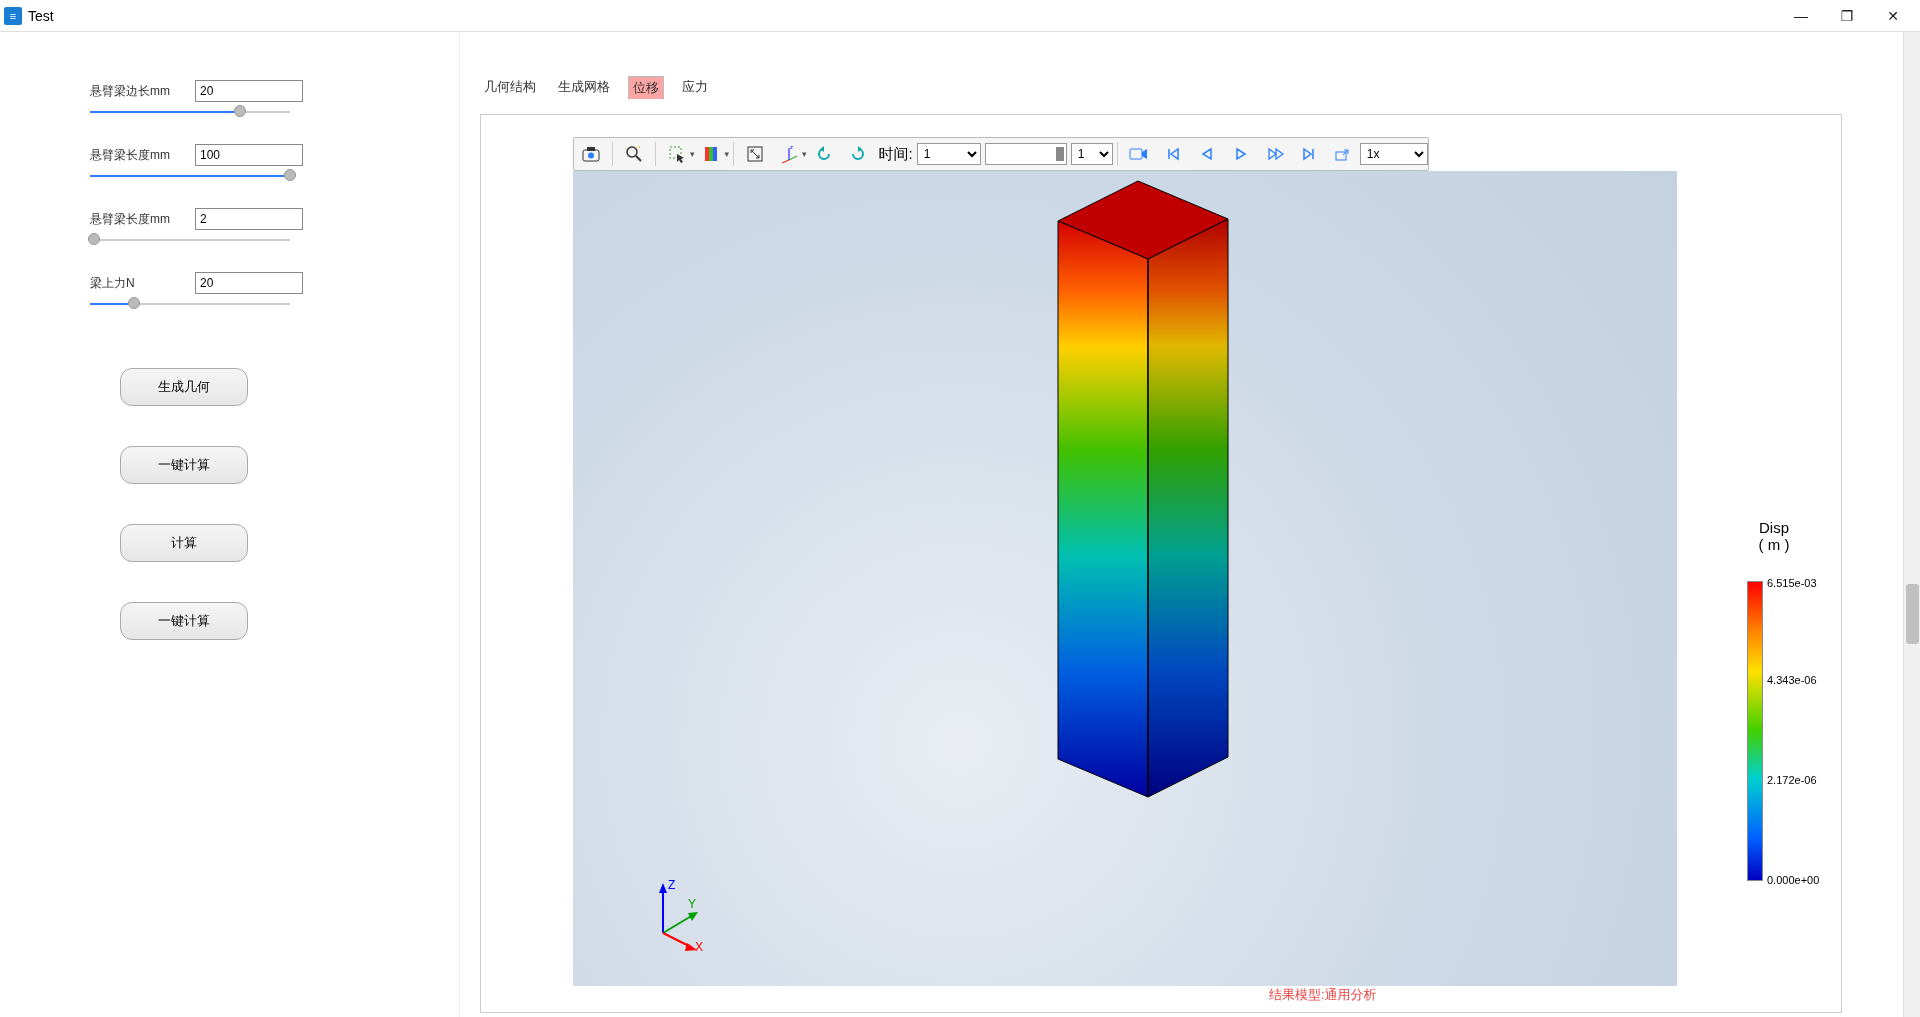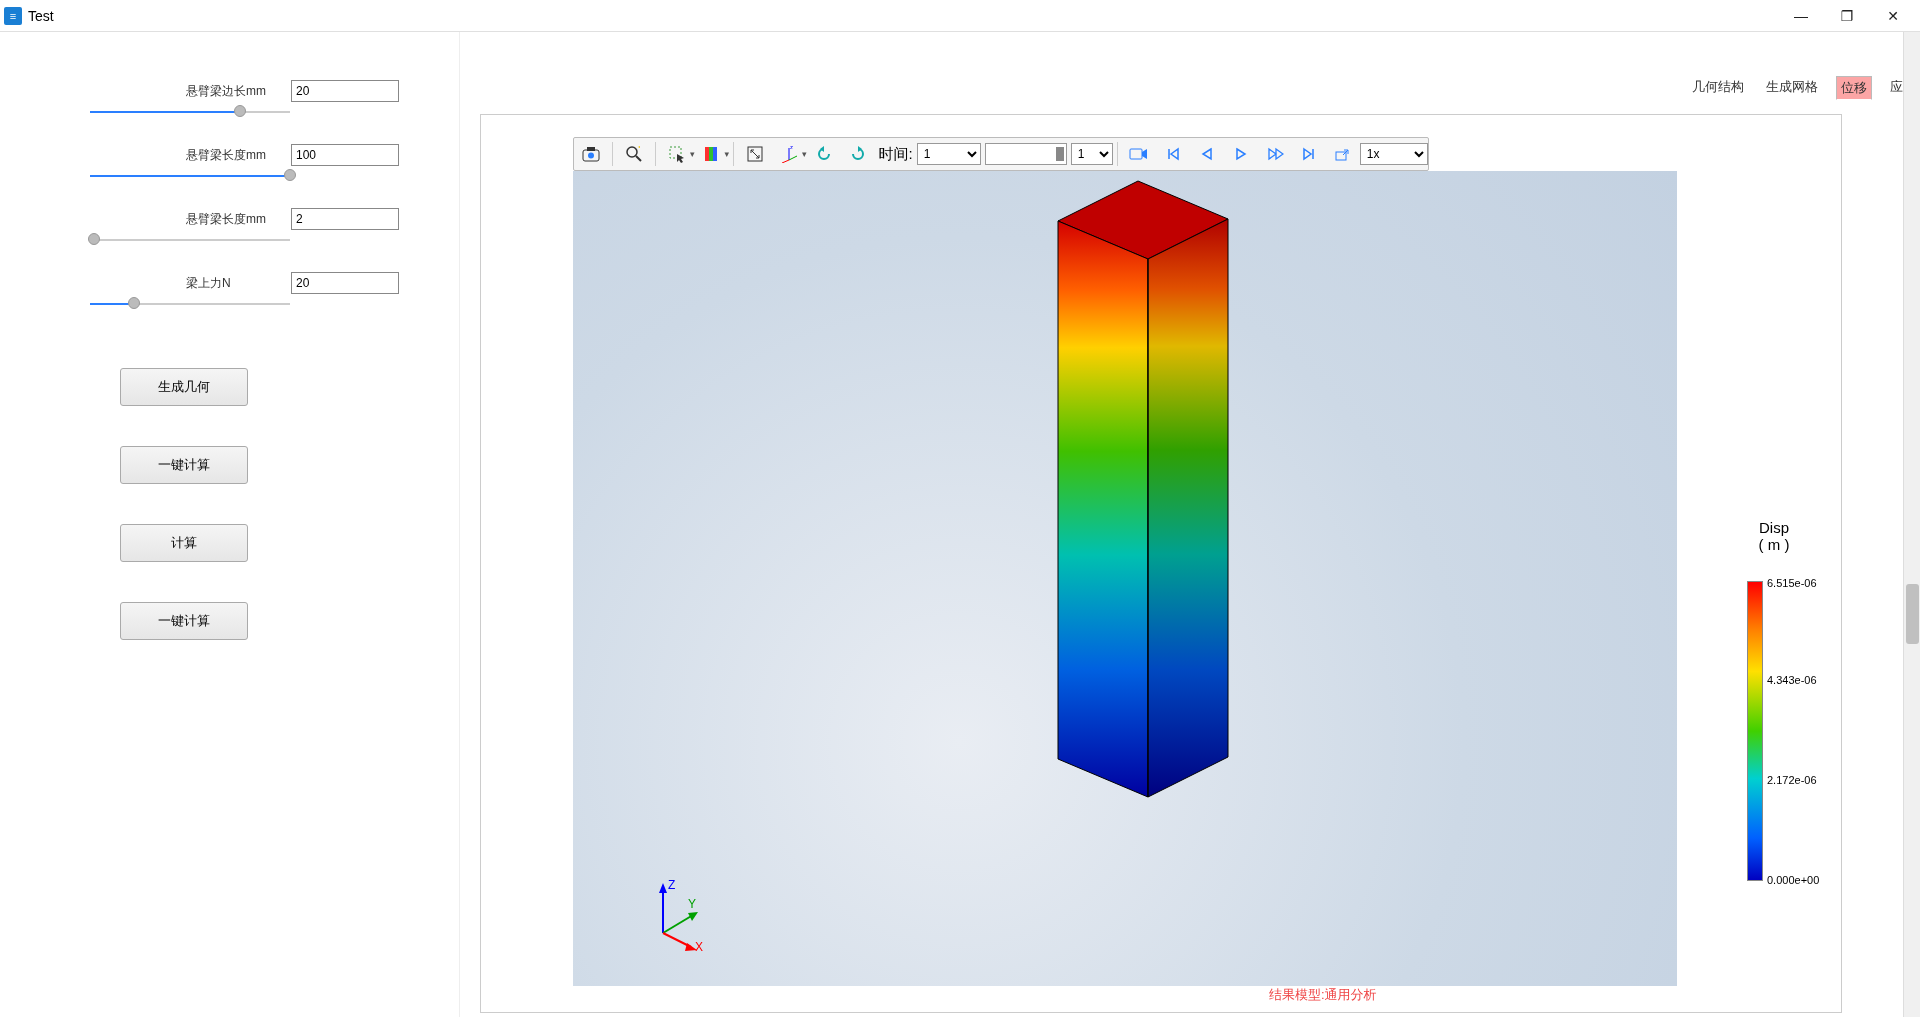--- a/index.html
+++ b/index.html
@@ -9,34 +9,34 @@
 .titlebar { height: 32px; display: flex; align-items: center; border-bottom: 1px solid #e0e0e0; padding: 0 4px; }
 .titlebar .app-icon { width: 18px; height: 18px; background: #1a7fd4; margin-right: 6px; display: flex; align-items: center; justify-content: center; color: #fff; font-size: 11px; border-radius: 2px; }
 .titlebar .title { flex: 0 0 auto; font-size: 14px; }
 .titlebar .spacer { flex: 1; }
 .titlebar .winbtn { width: 46px; height: 30px; display: flex; align-items: center; justify-content: center; color: #222; font-size: 14px; }
 
 .body-row { display: flex; height: calc(100% - 32px); }
 
 
 .left-panel { width: 460px; padding: 48px 60px 0 90px; border-right: 1px solid #eee; }
-.param-row { display: flex; align-items: center; margin-bottom: 6px; justify-content: flex-end; }
+.param-row { display: flex; align-items: center; margin-bottom: 6px; }
 .param-row label { width: 105px; font-size: 12px; text-align: left; color: #333; }
 .param-row input { width: 108px; height: 22px; border: 1px solid #888; padding: 0 4px; font-size: 12px; }
 .slider-track { position: relative; height: 8px; margin: 0 0 28px 0; width: 200px; }
 .slider-bar   { position: absolute; top: 3px; left: 0; height: 2px; background: #ccc; width: 200px; }
 .slider-fill  { position: absolute; top: 3px; left: 0; height: 2px; background: #2a7fff; }
 .slider-thumb { position: absolute; top: -3px; width: 12px; height: 12px; border-radius: 50%; background: #bbb; border: 1px solid #999; transform: translateX(-50%); }
 
-.action-btn { display: block; width: 128px; height: 38px; margin: 0 0 40px 30px; background: linear-gradient(#f5f5f5,#e6e6e6); border: 1px solid #aaa; border-radius: 3px; font-size: 13px; cursor: pointer; }
+.action-btn { display: block; width: 128px; height: 38px; margin: 0 0 40px 30px; background: linear-gradient(#f5f5f5,#e6e6e6); border: 1px solid #aaa; border-radius: 12px; font-size: 13px; cursor: pointer; }
 .action-btn:first-of-type { margin-top: 60px; }
 
 
 .right-area { flex: 1; position: relative; }
-.tabs { display: flex; gap: 14px; padding: 44px 0 8px 20px; font-size: 13px; justify-content: flex-end; }
+.tabs { display: flex; gap: 14px; padding: 44px 0 8px 20px; font-size: 13px; }
 .tab { padding: 2px 4px; cursor: pointer; color: #333; }
 .tab.active { border: 1px solid #bbb; border-bottom: 1px solid #fff; background: #fca5a5; }
 .viewer-frame { position: absolute; top: 82px; left: 20px; right: 78px; bottom: 4px; border: 1px solid #ccc; background: #fff; }
 .toolbar { position: absolute; top: 22px; left: 92px; height: 34px; display: flex; align-items: center; border: 1px solid #bbb; background: #f5f5f5; border-radius: 2px; }
 .tbtn { width: 30px; height: 28px; display: flex; align-items: center; justify-content: center; margin: 0 2px; border-radius: 2px; }
 .tsep { width: 1px; height: 24px; background: #ccc; margin: 0 4px; }
 .tlabel { font-size: 15px; padding: 0 4px; }
 .tsel { height: 22px; border: 1px solid #999; background: #fff; padding: 0 2px; font-size: 12px; }
 .tsel.w60 { width: 64px; }
 .tsel.w40 { width: 42px; }
@@ -298,21 +298,21 @@
           </svg>
         </div>
       </div>
 
       <div class="legend">
         <div class="legend-inner">
           <div class="legend-title">Disp</div>
           <div class="legend-title">( m )</div>
         </div>
         <div class="legend-bar"></div>
-        <div class="legend-tick" style="top:406px">6.515e-06</div>
+        <div class="legend-tick" style="top:406px">6.515e-03</div>
         <div class="legend-tick" style="top:503px">4.343e-06</div>
         <div class="legend-tick" style="top:603px">2.172e-06</div>
         <div class="legend-tick" style="top:703px">0.000e+00</div>
       </div>
 
       <div class="caption">结果模型:通用分析</div>
     </div>
 
     <div class="right-scroll">
         <div class="thumb"></div>

